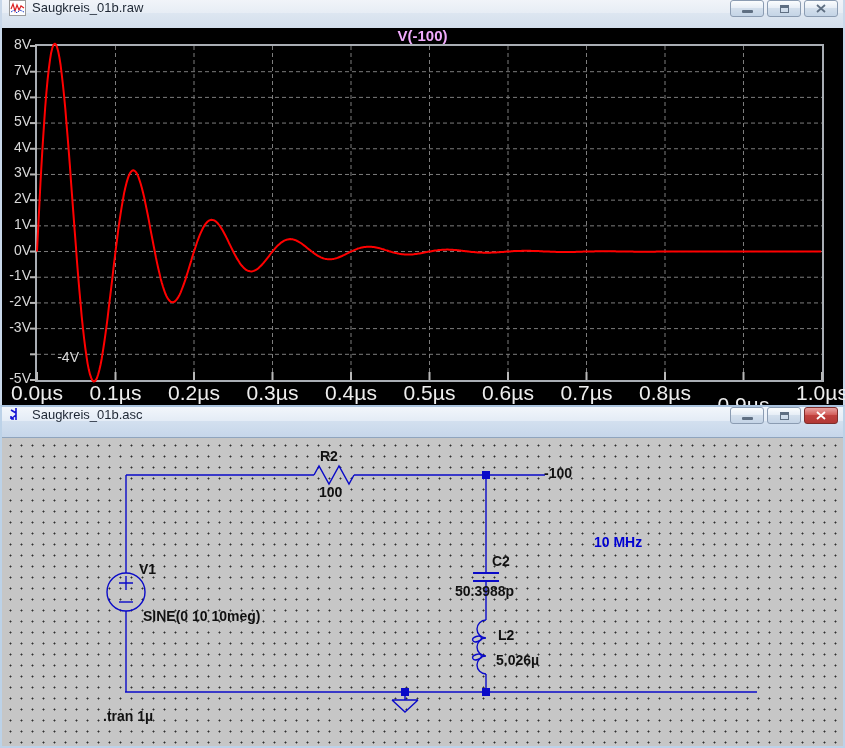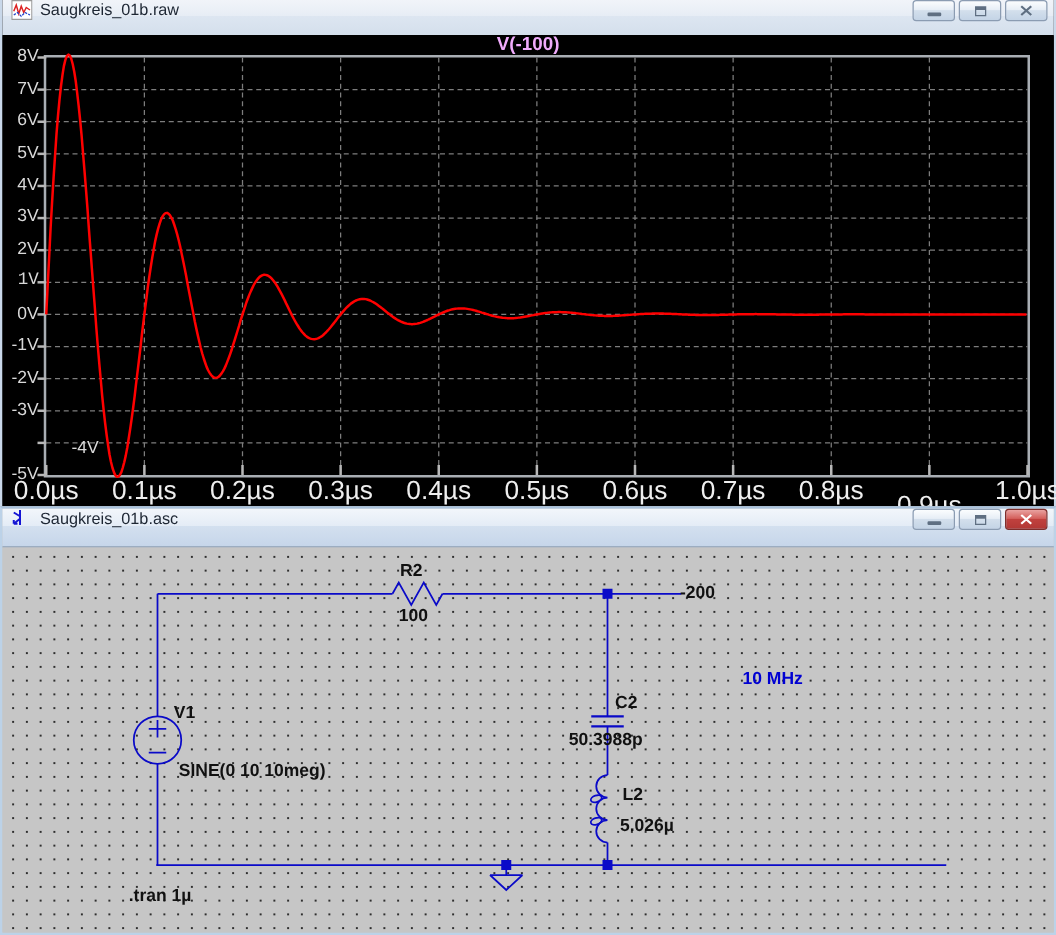--- a/index.html
+++ b/index.html
@@ -129,21 +129,21 @@
           </svg>
       </div>
       <div id="ylabels">
           <div class="ytick" style="top: 8px;">8V</div>
           <div class="ytick" style="top: 33.6923px;">7V</div>
           <div class="ytick" style="top: 59.3846px;">6V</div>
           <div class="ytick" style="top: 85.0769px;">5V</div>
           <div class="ytick" style="top: 110.769px;">4V</div>
           <div class="ytick" style="top: 136.462px;">3V</div>
           <div class="ytick" style="top: 162.154px;">2V</div>
-          <div class="ytick" style="top: 187.846px; font-family: Liberation Mono, monospace;">1V</div>
+          <div class="ytick" style="top: 187.846px;">1V</div>
           <div class="ytick" style="top: 213.538px;">0V</div>
           <div class="ytick" style="top: 239.231px;">-1V</div>
           <div class="ytick" style="top: 264.923px;">-2V</div>
           <div class="ytick" style="top: 290.615px;">-3V</div>
           <div class="ytick" style="top: 321px; padding-left: 48px;">-4V</div>
           <div class="ytick" style="top: 342px;">-5V</div>
         </div>
       <div id="xlabels">
           <div class="xtick" style="left: 4px;">0.0µs</div>
           <div class="xtick" style="left: 82.5px;">0.1µs</div>
@@ -212,21 +212,21 @@
         </g>
         <g fill="#0a0ac8" stroke="none">
           <rect x="480" y="33" width="8" height="8"></rect>
           <rect x="480" y="250" width="8" height="8"></rect>
           <rect x="399" y="250" width="8" height="8"></rect>
         </g>
       </svg>
 
       <div class="slabel" style="left:318px;top:11px">R2</div>
       <div class="slabel" style="left:317px;top:47px">100</div>
-      <div class="slabel" style="left:542px;top:28px">-200</div>
+      <div class="slabel" style="left:542px;top:28px">-100</div>
       <div class="slabel" style="left:137px;top:124px">V1</div>
       <div class="slabel" style="left:141px;top:171px">SINE(0 10 10meg)</div>
       <div class="slabel" style="left:490px;top:116px">C2</div>
       <div class="slabel" style="left:453px;top:146px">50.3988p</div>
       <div class="slabel" style="left:496px;top:190px">L2</div>
       <div class="slabel" style="left:494px;top:215px">5.026µ</div>
       <div class="slabel blue" style="left:592px;top:97px">10 MHz</div>
       <div class="slabel" style="left:101px;top:271px">.tran 1µ</div>
     </div>
   </div>

